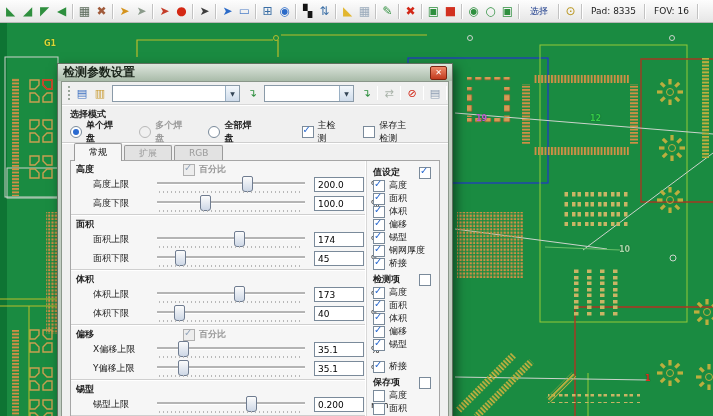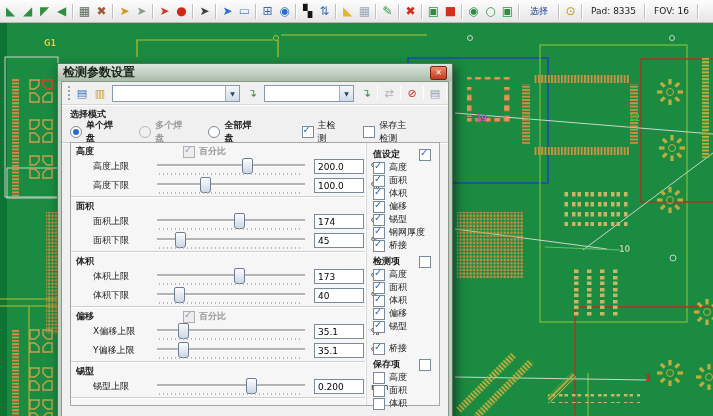--- a/index.html
+++ b/index.html
@@ -206,21 +206,21 @@
       <use href="#circfp" transform="translate(672,148)"></use>
       <use href="#circfp" transform="translate(670,200)"></use>
       <use href="#circfp" transform="translate(670,373)"></use>
       <use href="#circfp" transform="translate(707,312)"></use>
       <use href="#circfp" transform="translate(709,377)"></use>
     </svg>
   </div>
   <div id="pcb-labels">
       <div class="pcb-label" style="left: 44px; top: 39px; color: rgb(216, 216, 56);">G1</div>
       <div class="pcb-label" style="left: 476px; top: 114px; color: rgb(192, 96, 208);">19</div>
-      <div class="pcb-label" style="left: 629px; top: 114px; color: rgb(53, 208, 74);">12</div>
+      <div class="pcb-label" style="left: 590px; top: 114px; color: rgb(53, 208, 74);">12</div>
       <div class="pcb-label" style="left: 619px; top: 245px; color: rgb(168, 216, 168);">10</div>
       <div class="pcb-label" style="left: 645px; top: 374px; color: rgb(224, 48, 32);">1</div>
     </div>
 
   <div id="main-toolbar">
     <span id="tb-icons" style="display:flex;align-items:center;">
         <span class="tbi" style="color: rgb(46, 143, 62);">◣</span>
         <span class="tbi" style="color: rgb(46, 143, 62);">◢</span>
         <span class="tbi" style="color: rgb(46, 143, 62);">◤</span>
         <span class="tbi" style="color: rgb(46, 143, 62);">◀</span>
@@ -317,20 +317,25 @@
                 <span class="olabel">主检测</span>
               </span>
               <span class="opt">
                 <span class="cb"></span>
                 <span class="olabel">保存主检测</span>
               </span>
             </span>
         </div>
       </div>
 
+      <div id="tabs">
+          <div class="tab active">常规</div>
+          <div class="tab">扩展</div>
+          <div class="tab">RGB</div>
+        </div>
 
       <div id="tab-panel">
         <div id="param-sections">
             <div class="sec">
               <div class="sec-h">高度<span class="pct">
                   <span class="cb on gray"></span>
                   <span class="olabel">百分比</span>
                 </span></div>
               <div class="prow">
                 <span class="plabel">高度上限</span>

